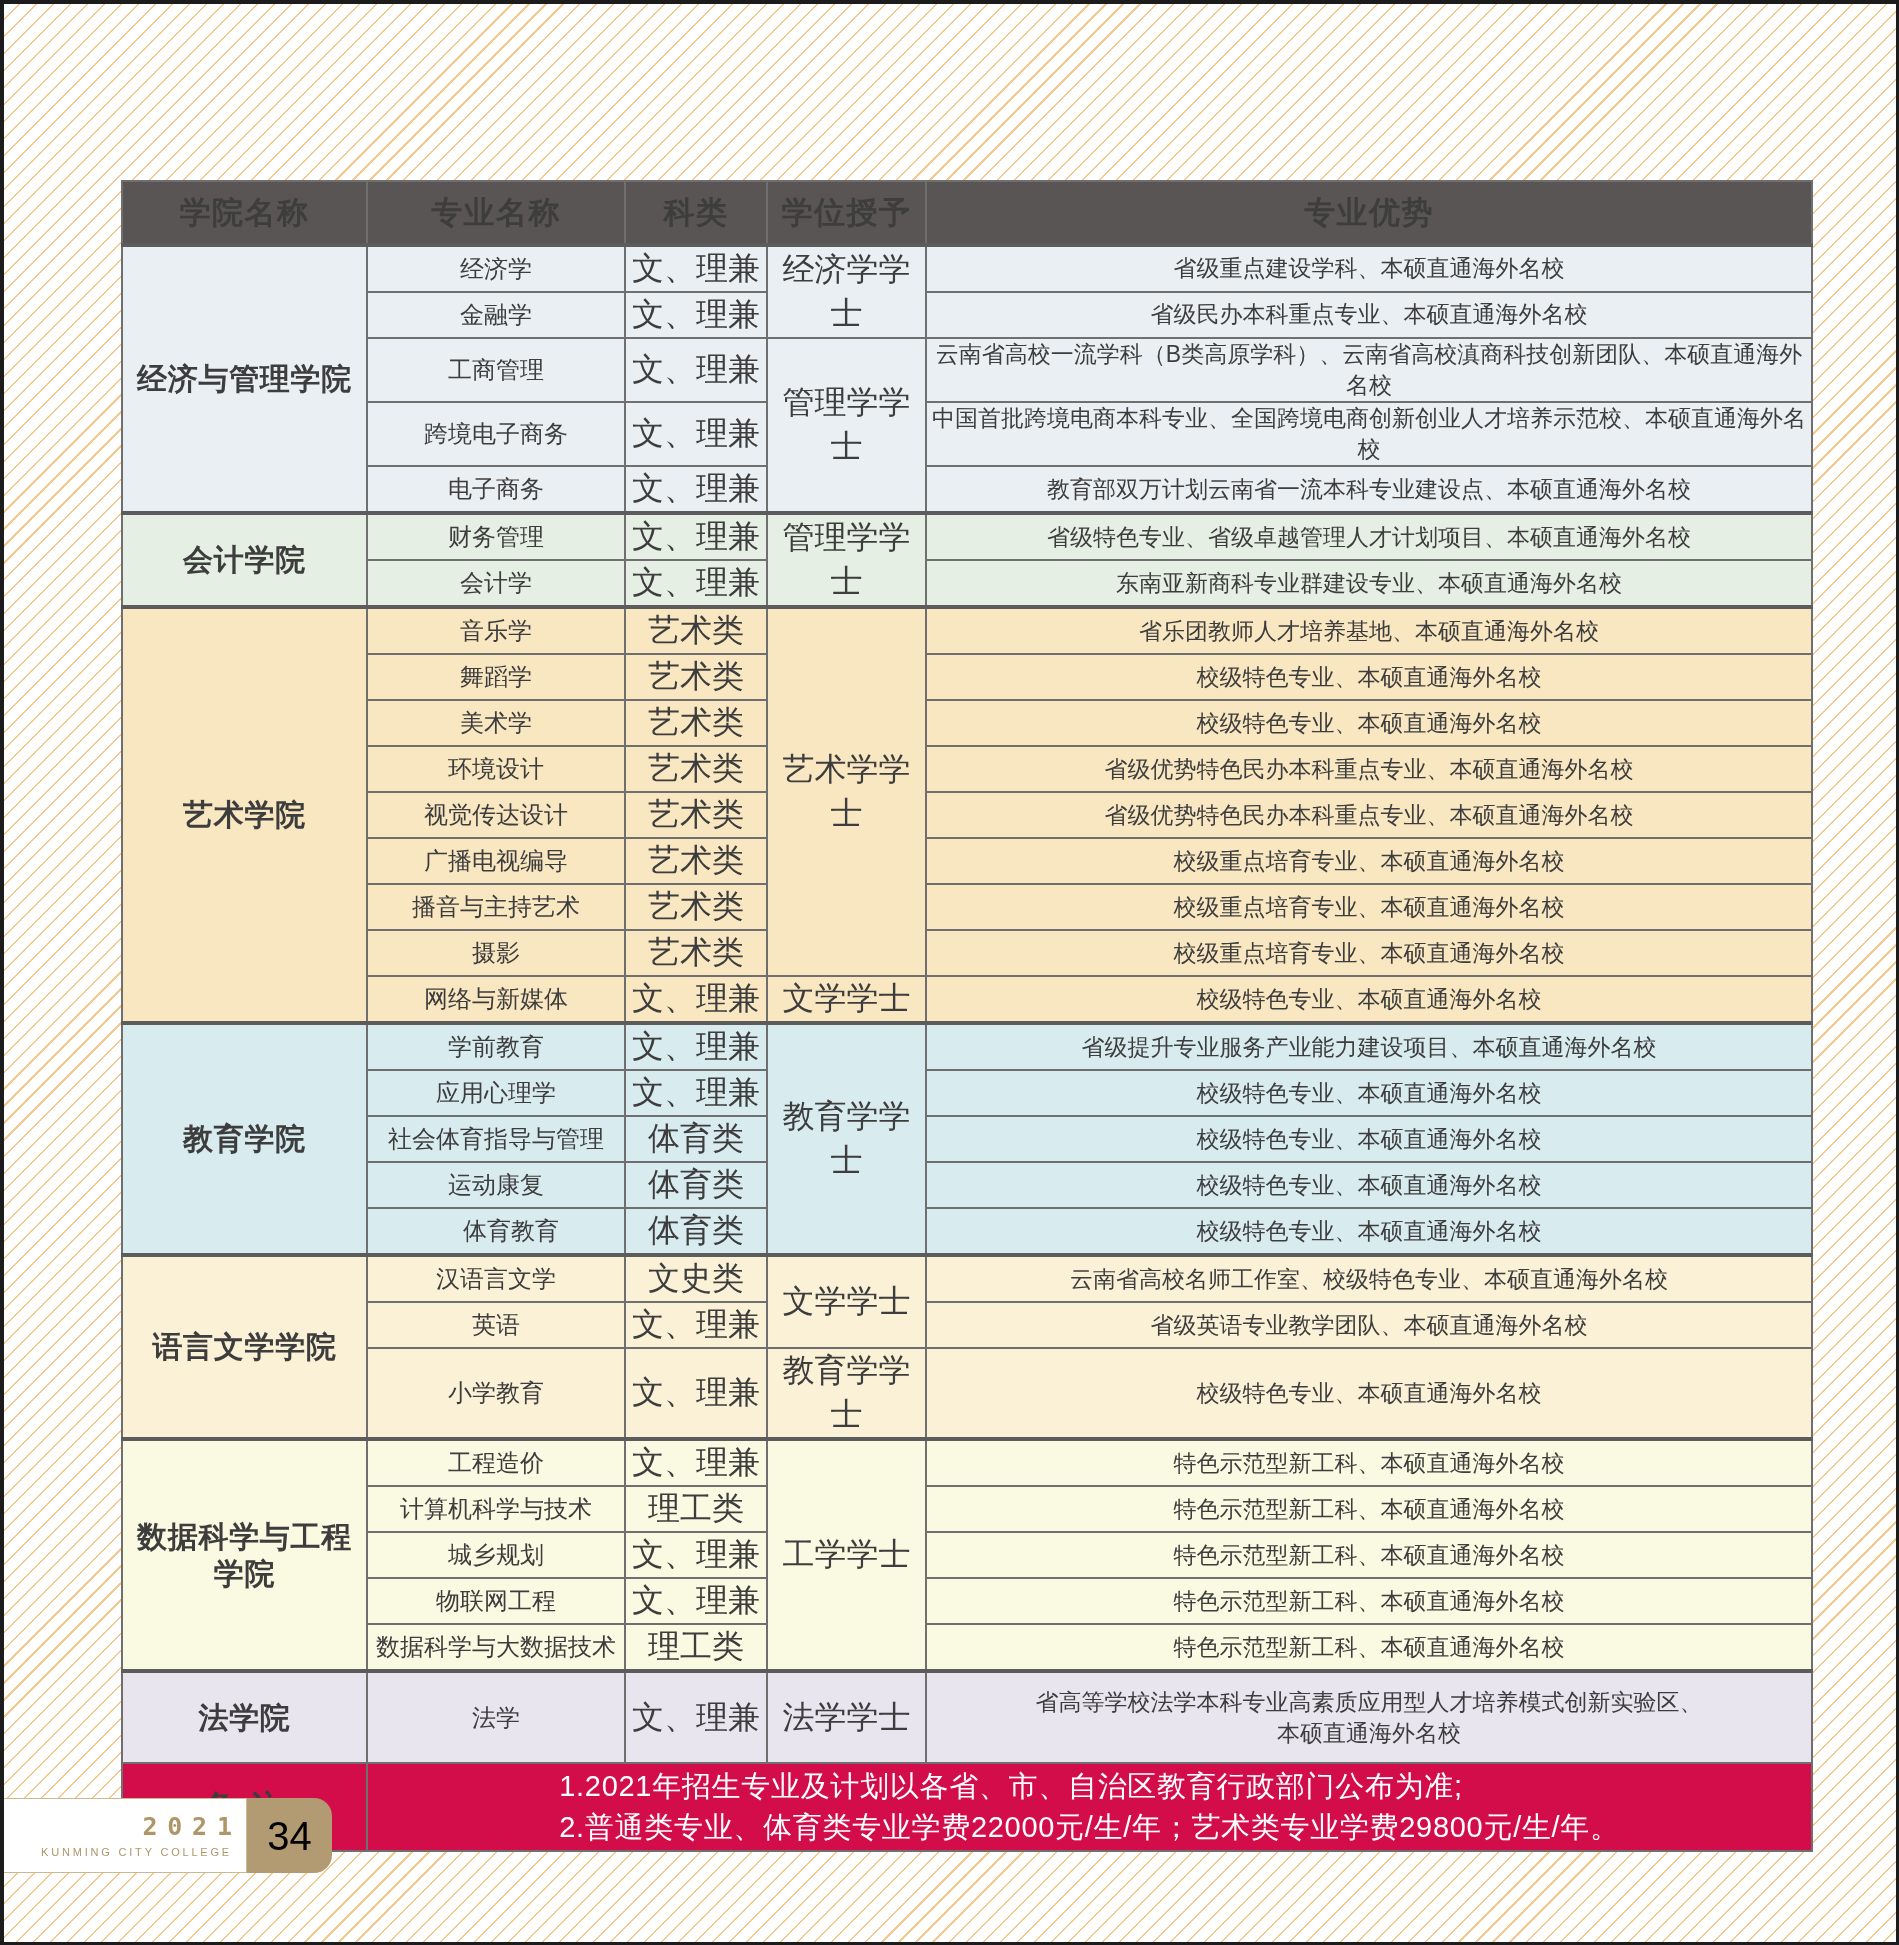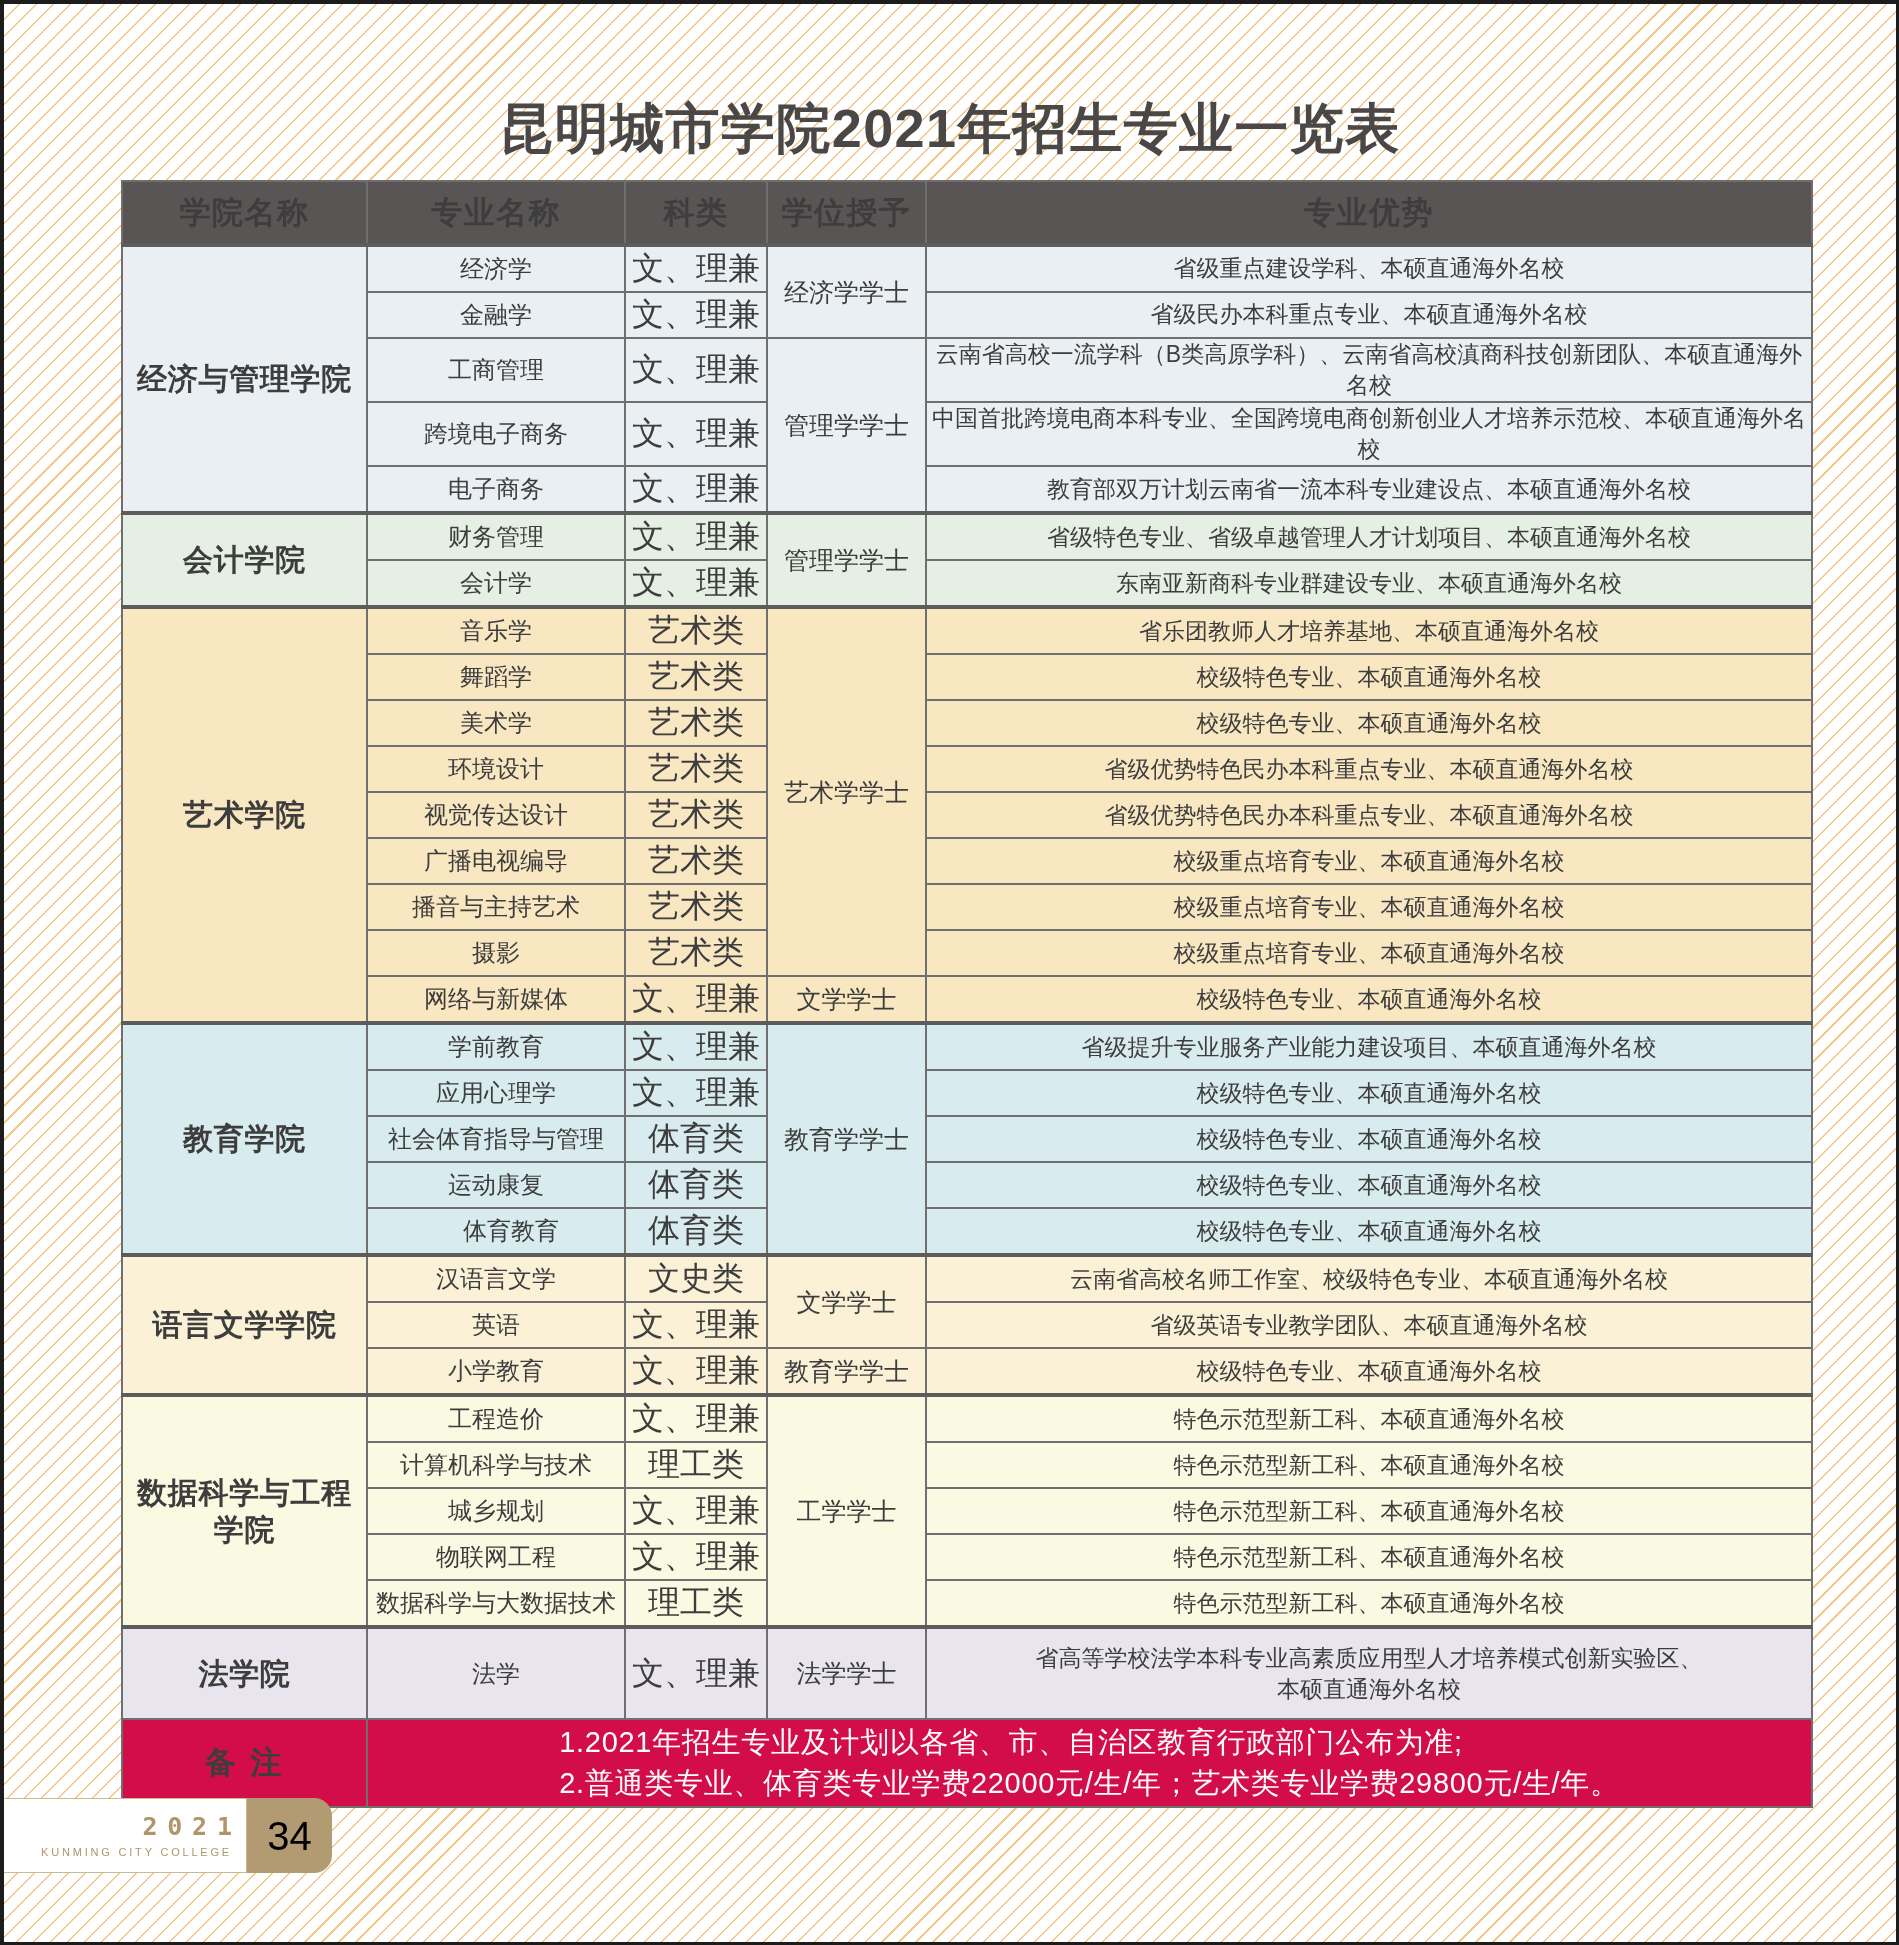--- a/index.html
+++ b/index.html
@@ -58,21 +58,21 @@
   tbody tr.sec-start td{border-top:4.2px solid #5c5c5c;}
   td.college{
     font-size:30px;
     font-weight:bold;
     color:#4c4c4c;
     letter-spacing:0.7px;
     line-height:1.25;
   }
   td.major{font-size:24px;}
   td.category{font-size:32px;}
-  td.degree{font-size:25px;}
+  td.degree{font-size:32px;}
   td.adv{font-size:23px;white-space:pre-line;line-height:1.35;}
   tfoot tr{height:88px;}
   tfoot td{border-top:3.5px solid #5c5c5c;}
   td.notes-label{
     color:#ffffff;
     font-size:31px;
     font-weight:bold;
     letter-spacing:2.8px;
   }
   td.notes-body{text-align:center;}
@@ -132,21 +132,20 @@
     color:#000000;
     font-size:40px;
     line-height:1;
   }
 </style>
 </head>
 <body>
 
 <div class="page">
 
-  <div class="page-title">昆明城市学院2021年招生专业一览表</div>
 
   <table class="majors">
     <colgroup>
       <col style="width:245px">
       <col style="width:258px">
       <col style="width:142px">
       <col style="width:159px">
       <col style="width:886px">
     </colgroup>
     <thead>

